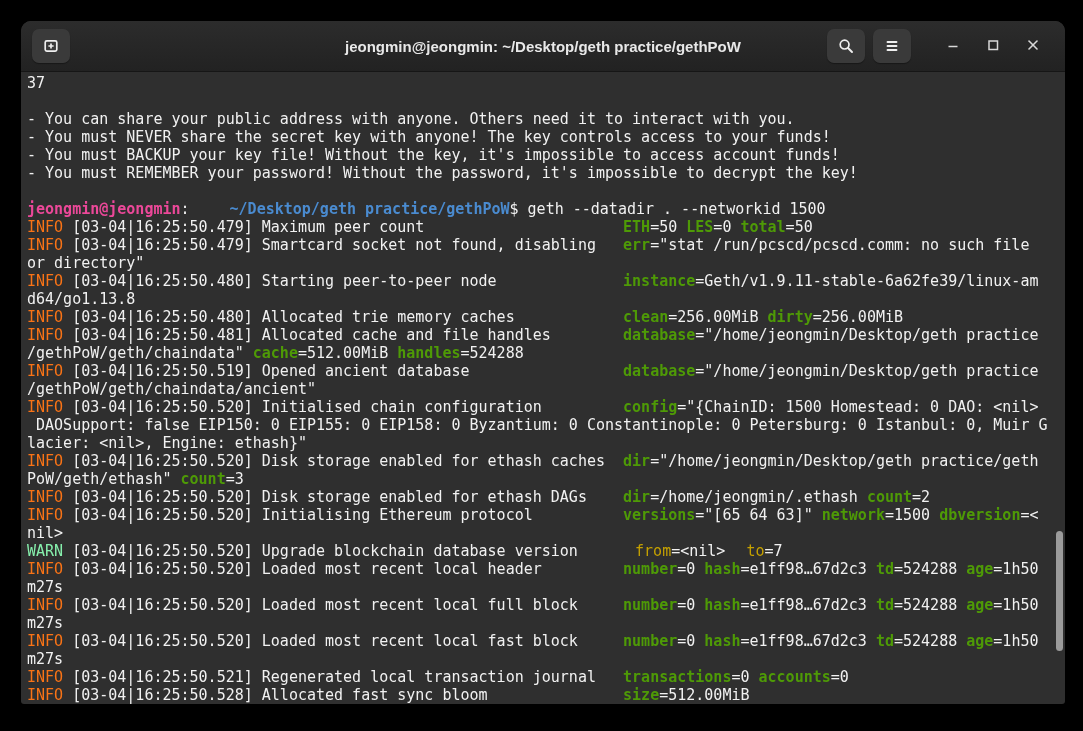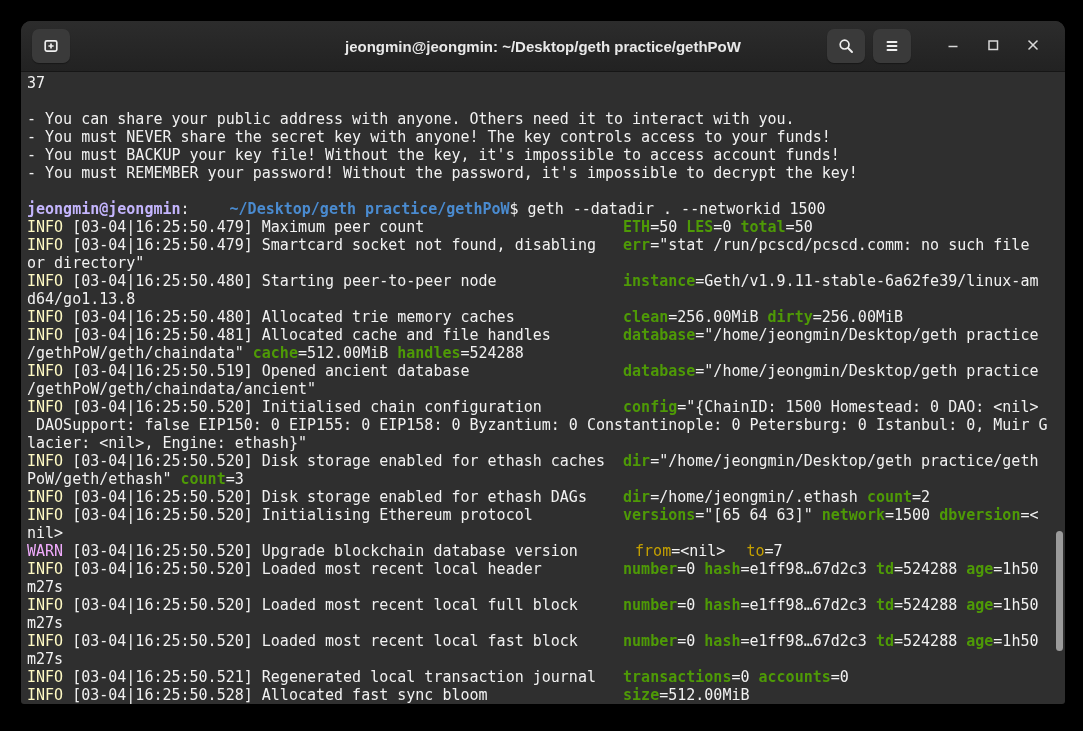--- a/index.html
+++ b/index.html
@@ -21,25 +21,25 @@
   .searchbtn{margin-right:8px;}
   .menubtn{margin-right:22px;}
   .winctl{width:40px;height:34px;background:transparent;border:none;display:flex;
           align-items:center;justify-content:center;}
   .terminal{position:absolute;left:0;top:51px;right:0;bottom:0;
             padding:2px 0 16px 6px;
             font-family:"DejaVu Sans Mono",monospace;font-size:15px;line-height:18px;
             white-space:pre;cursor:text;}
   .t-line{height:18px;}
   .c-f{color:#f1f1f1;}
-  .c-i{color:#fef9c3;}
-  .c-w{color:#f0abfc;}
+  .c-i{color:#f97316;}
+  .c-w{color:#86efac;}
   .c-k{color:#4e9a06;font-weight:bold;}
   .c-y{color:#c4a000;margin-left:12px;}
-  .c-u{color:#c4b5fd;font-weight:bold;}
+  .c-u{color:#ec4899;font-weight:bold;}
   .c-p{color:#4a8bd0;font-weight:bold;margin-left:40px;}
   .scroll-thumb{position:absolute;right:2px;top:510px;width:7px;height:120px;
                 background:#9b9b9b;border-radius:4px;}
 </style>
 </head>
 <body>
 
 <div class="window">
 
   <div class="titlebar">

